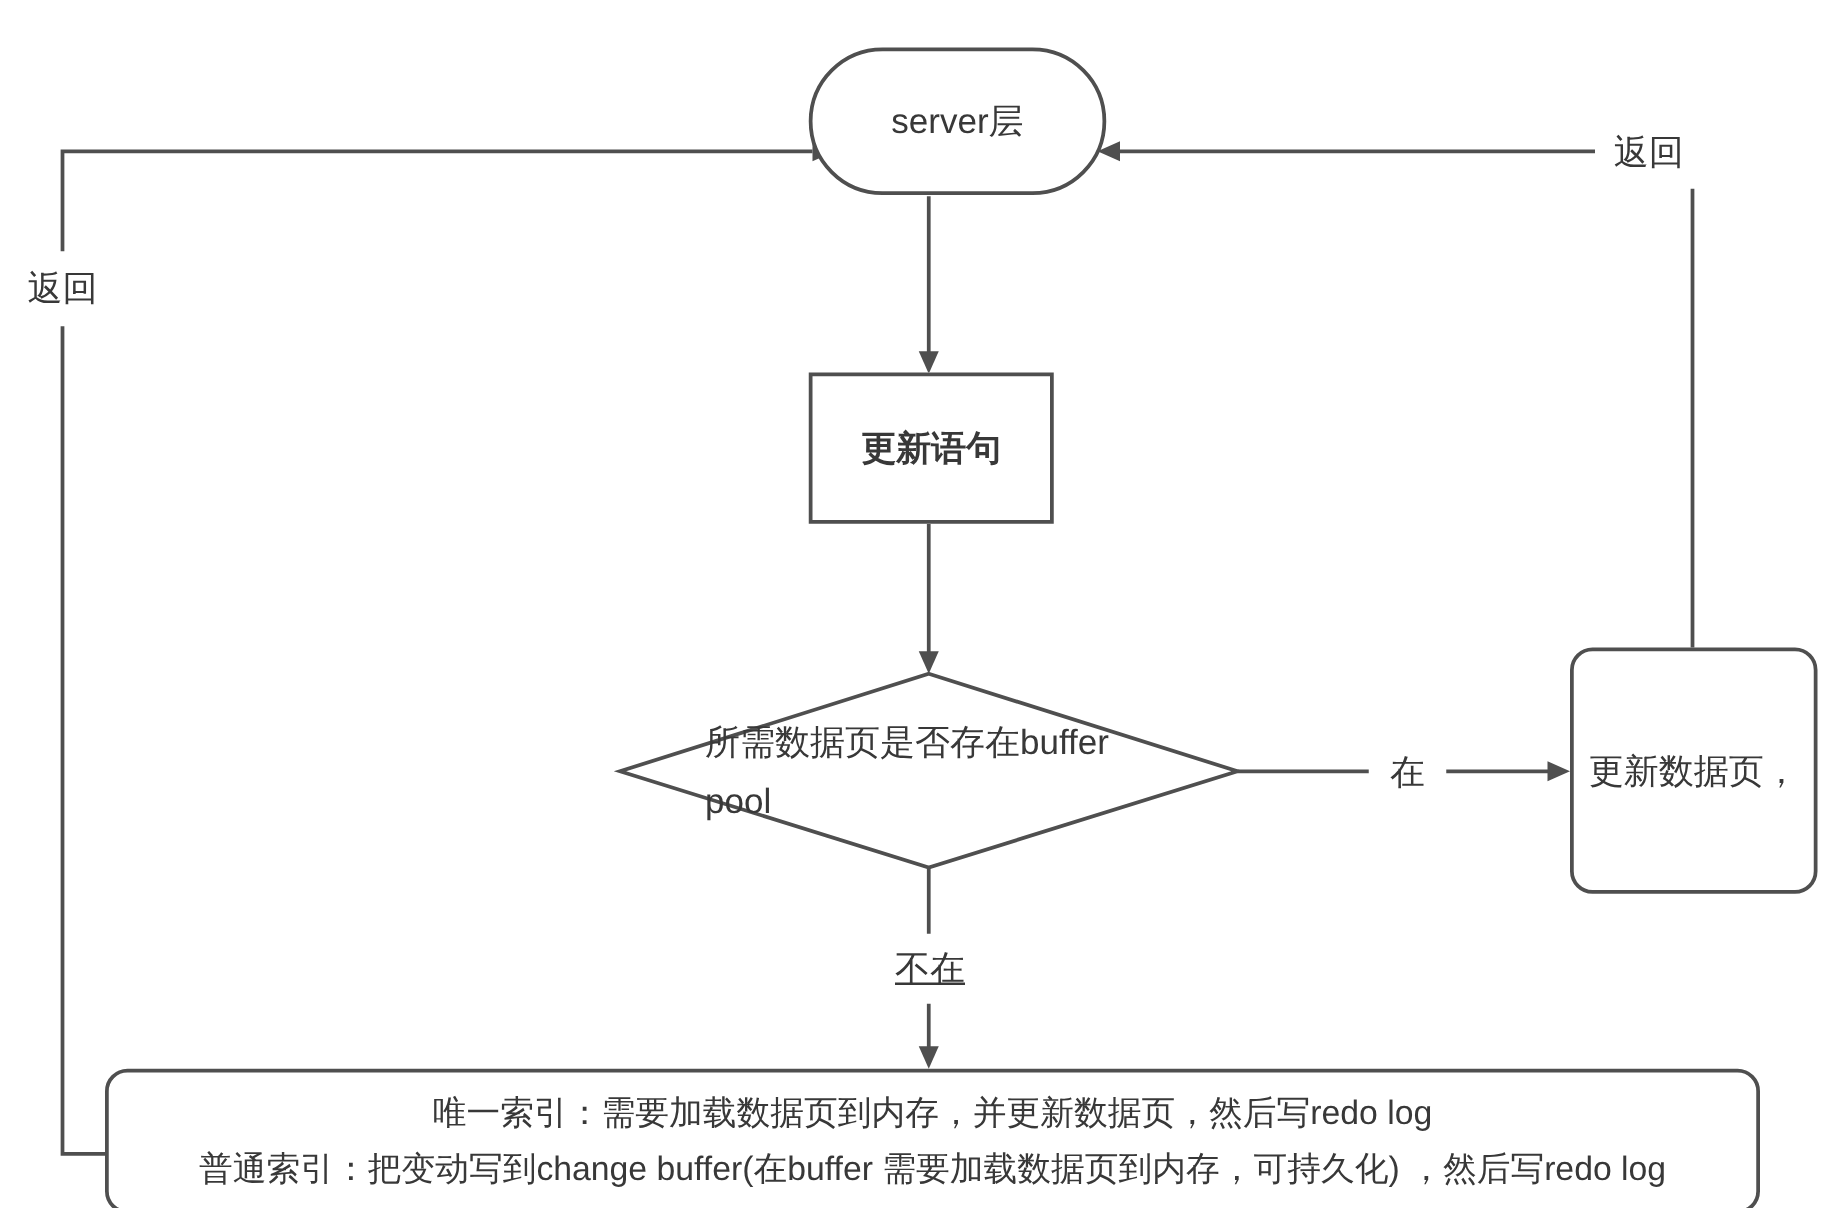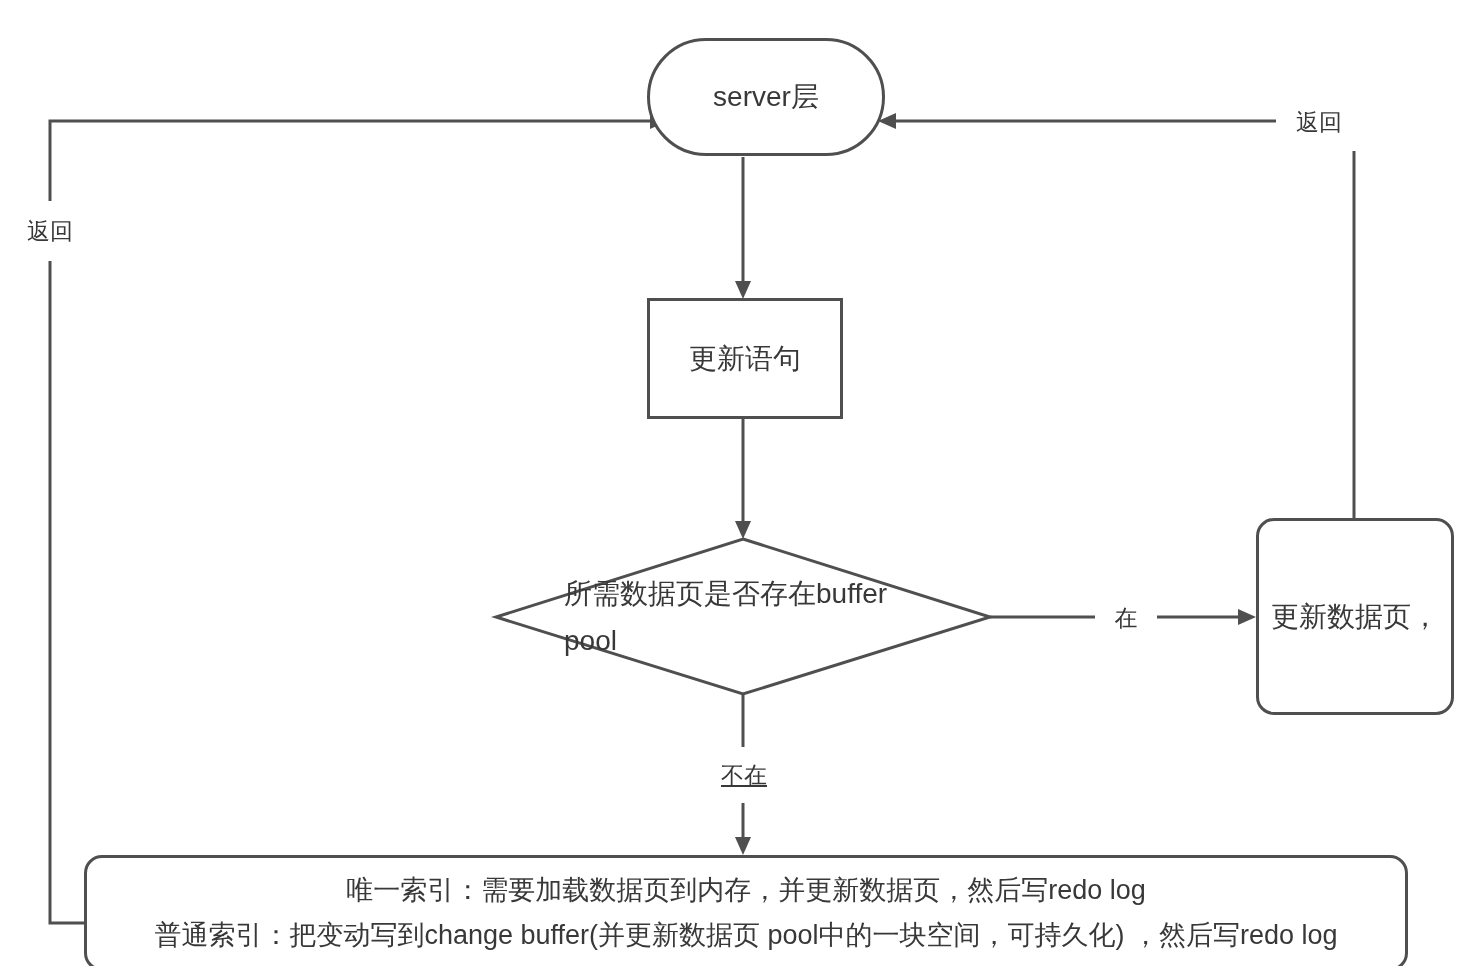--- a/index.html
+++ b/index.html
@@ -36,21 +36,21 @@
     font-size: 28px;
     line-height: 1.35;
   }
   .node-stadium {
     left: 647px; top: 5px;
     width: 238px; height: 118px;
     border-radius: 59px;
   }
   .node-rect {
     left: 647px; top: 265px;
-    width: 196px; height: 121px;
+    width: 196px; height: 121px; font-weight: bold;
   }
   .node-round {
     left: 1256px; top: 485px;
     width: 198px; height: 197px;
     border-radius: 18px;
     flex-direction: column;
   }
   .node-round .line { display: block; line-height: 47px; }
   .node-bottom {
     left: 84px; top: 822px;
@@ -68,21 +68,21 @@
     font-size: 28px;
     line-height: 47px;
     background: transparent;
   }
   .edge-label {
     position: absolute;
     background: #ffffff;
     display: flex;
     align-items: center;
     justify-content: center;
-    font-size: 23px;
+    font-size: 28px;
     text-align: center;
   }
   .edge-label-return-left  { left: 20px;   top: 168px; width: 60px; height: 60px; }
   .edge-label-return-right { left: 1276px; top: 60px;  width: 86px; height: 58px; }
   .edge-label-exists       { left: 1095px; top: 558px; width: 62px; height: 54px; }
   .edge-label-not-exists   { left: 708px;  top: 714px; width: 72px; height: 56px; text-decoration: underline; }
 </style>
 </head>
 <body>
 
@@ -124,21 +124,21 @@
   </div>
 
   <div class="diamond-label">所需数据页是否存在buffer pool</div>
 
   <div class="node node-round">
     <span class="line">更新数据页，</span>
   </div>
 
   <div class="node node-bottom">
     <span class="line">唯一索引：需要加载数据页到内存，并更新数据页，然后写redo log</span>
-    <span class="line">普通索引：把变动写到change buffer(并更新数据页 pool中的一块空间，可持久化) ，然后写redo log</span>
+    <span class="line">普通索引：把变动写到change buffer(在buffer 需要加载数据页到内存，可持久化) ，然后写redo log</span>
   </div>
 
   <div class="edge-label edge-label-return-left">返回</div>
   <div class="edge-label edge-label-return-right">返回</div>
   <div class="edge-label edge-label-exists">在</div>
   <div class="edge-label edge-label-not-exists">不在</div>
 
 </div>
 
 </body></html>

